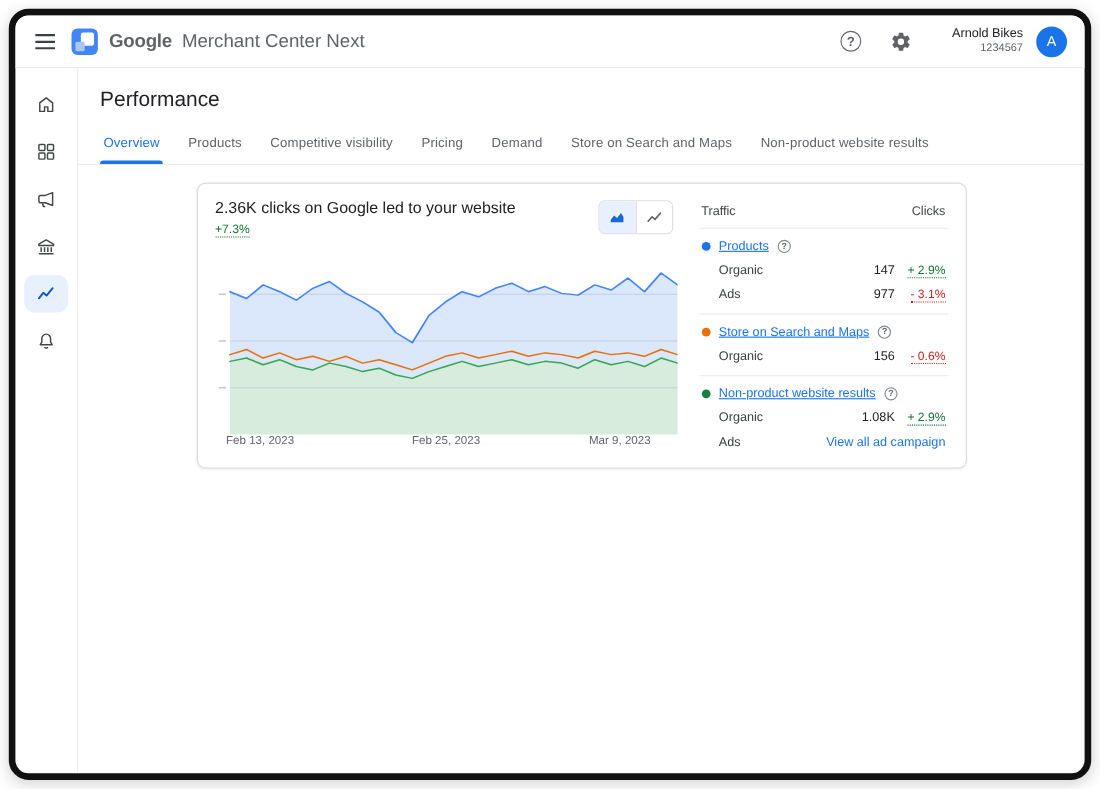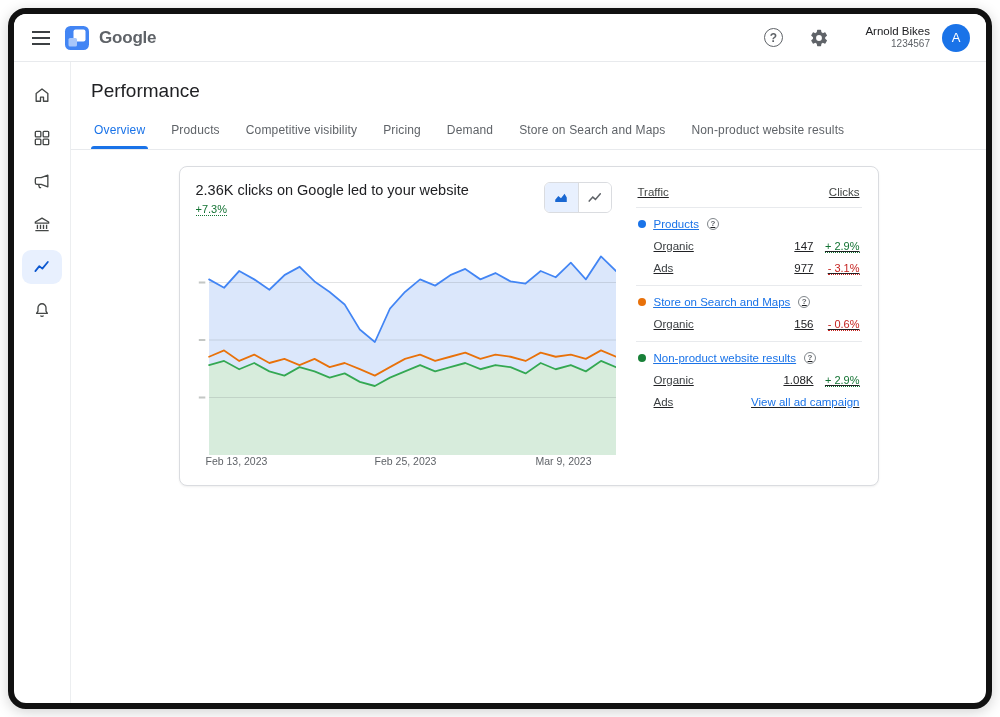--- a/index.html
+++ b/index.html
@@ -83,21 +83,21 @@
     display: flex; align-items: center; gap: 10px;
     padding: 9px 20px 10px 22px;
     border-bottom: 1px solid #e8eaed;
   }
   .chip { font-size: 11.5px; border-radius: 8px; padding: 6px 12px; cursor: pointer; white-space: nowrap; }
   .chip.tonal { background: #e8f0fe; color: #1967d2; font-weight: 600; }
   .chip.outline { background: #fff; color: #3c4043; border: 1px solid #dadce0; font-weight: 500; }
   
   .content { flex: 1; overflow: hidden; }
   .card {
-    width: 700px; height: 320px;
+    width: 700px; height: 260px;
     margin: 16px auto 0;
     border: 1px solid #dadce0; border-radius: 8px; background: #fff;
     box-shadow: 0 1px 2px rgba(60,64,67,.08);
     padding: 15px 16px; display: flex; gap: 20px;
   }
   .card-left { flex: 1; min-width: 0; display: flex; flex-direction: column; }
   .card-left-header { display: flex; justify-content: space-between; align-items: flex-start; }
   .headline { font-size: 14.5px; color: #202124; }
   .headline-delta {
     margin-top: 5px; display: inline-block; width: max-content;
@@ -110,21 +110,21 @@
   }
   .toggle-btn + .toggle-btn { border-left: 1px solid #dadce0; }
   .toggle-btn.active { background: #e8f0fe; }
   .chart-wrap { flex: 1; min-height: 0; margin-top: 8px; }
   .chart-wrap svg { width: 100%; height: 100%; display: block; }
   .x-labels { position: relative; height: 15px; font-size: 10.5px; color: #5f6368; }
   .x-labels .xl-left { position: absolute; left: 10px; }
   .x-labels .xl-mid { position: absolute; left: 50%; transform: translateX(-50%); }
   .x-labels .xl-right { position: absolute; right: 24px; }
   
-  .traffic-panel { width: 226px; flex: 0 0 226px; font-size: 11.5px; padding-top: 2px; text-decoration: underline; }
+  .traffic-panel { width: 226px; flex: 0 0 226px; font-size: 11.5px; padding-top: 2px; }
   .tp-header {
     display: flex; justify-content: space-between;
     color: #444746; font-weight: 500;
     padding: 2px 2px 9px; border-bottom: 1px solid #e8eaed;
   }
   .tp-group { padding: 10px 2px 11px; border-bottom: 1px solid #e8eaed; }
   .tp-group:last-child { border-bottom: none; }
   .tp-group-title { display: flex; align-items: center; gap: 8px; }
   .dot { width: 8px; height: 8px; border-radius: 50%; flex: 0 0 8px; }
   .tp-link { color: #1a73e8; font-weight: 500; text-decoration: underline; cursor: pointer; }
@@ -155,20 +155,21 @@
         <path d="M0 1h18M0 7h18M0 13h18" stroke="#3c4043" stroke-width="2"></path>
       </svg>
     </button>
     <div class="logo">
       <svg width="26" height="26" viewBox="0 0 26 26">
         <rect x="1" y="1" width="24" height="24" rx="5.5" fill="#4285f4"></rect>
         <rect x="9.5" y="4.5" width="12" height="12" rx="2" fill="#ffffff"></rect>
         <rect x="4.5" y="13" width="8.5" height="8.5" rx="1.5" fill="#a8c7fa"></rect>
       </svg>
       <span class="logo-google">Google</span>
+      <span class="logo-product">Merchant Center Next</span>
     </div>
     <div class="topbar-right">
       <button class="icon-btn">
         <span class="help-circle">?</span>
       </button>
       <button class="icon-btn">
         <svg width="20" height="20" viewBox="0 0 24 24">
           <path fill="#5f6368" d="M19.4 13c.04-.33.06-.66.06-1s-.02-.67-.06-1l2.03-1.58a.5.5 0 0 0 .12-.64l-1.92-3.32a.5.5 0 0 0-.61-.22l-2.39.96a7.3 7.3 0 0 0-1.73-1l-.36-2.54a.5.5 0 0 0-.5-.42h-3.84a.5.5 0 0 0-.5.42l-.36 2.54c-.63.26-1.2.6-1.73 1l-2.39-.96a.5.5 0 0 0-.61.22L2.69 8.78a.5.5 0 0 0 .12.64L4.84 11c-.04.33-.06.66-.06 1s.02.67.06 1l-2.03 1.58a.5.5 0 0 0-.12.64l1.92 3.32c.13.23.4.32.61.22l2.39-.96c.53.4 1.1.74 1.73 1l.36 2.54c.04.24.25.42.5.42h3.84c.25 0 .46-.18.5-.42l.36-2.54c.63-.26 1.2-.6 1.73-1l2.39.96c.22.1.48 0 .61-.22l1.92-3.32a.5.5 0 0 0-.12-.64zM12 15.5a3.5 3.5 0 1 1 0-7 3.5 3.5 0 0 1 0 7z"></path>
         </svg>
       </button>

